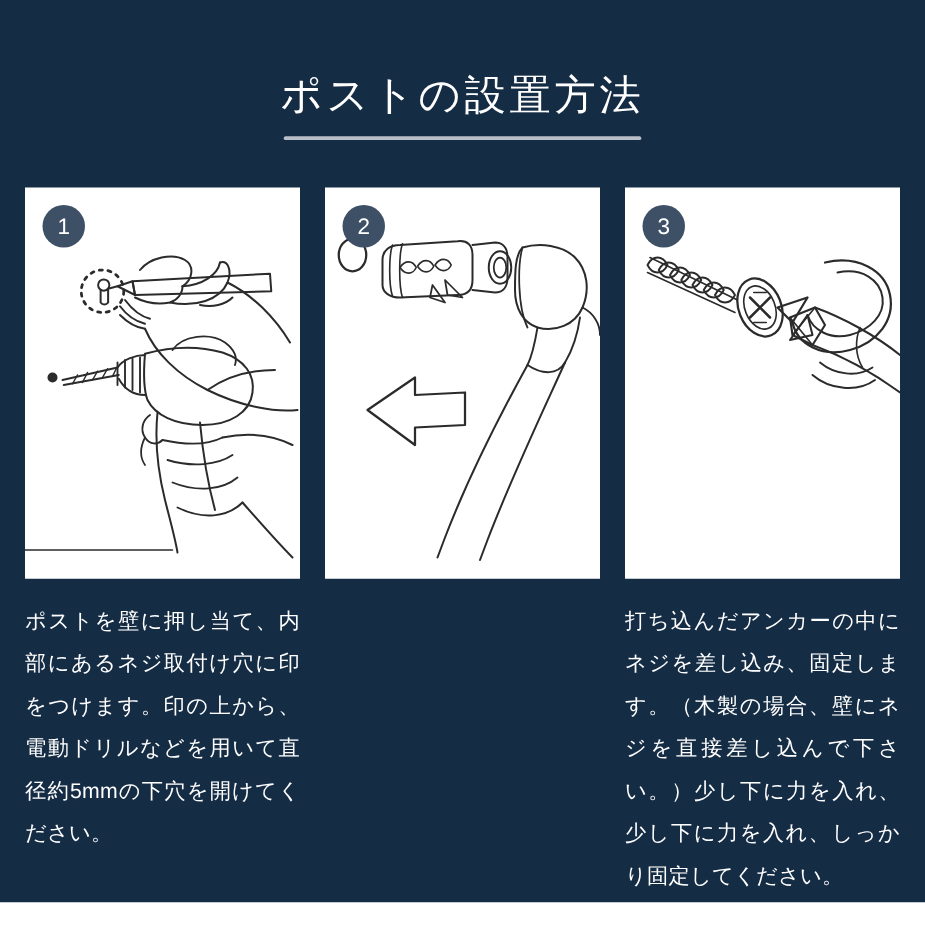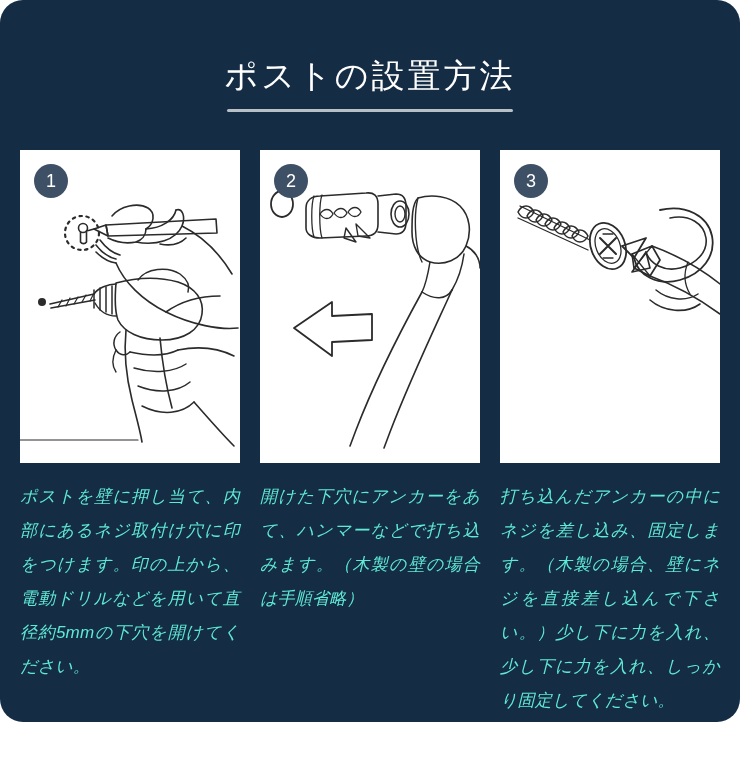--- a/index.html
+++ b/index.html
@@ -15,21 +15,20 @@
     overflow: hidden;
   }
 
   .panel-root {
     position: relative;
     width: 740px;
     height: 722px;
     background: #152c45;
     box-sizing: border-box;
     overflow: hidden;
-    border-radius: 23px;
   }
 
   
   .heading-block {
     position: absolute;
     top: 56px;
     left: 0;
     width: 740px;
     text-align: center;
   }
@@ -91,28 +90,27 @@
     inset: 0;
   }
   .art svg {
     display: block;
     width: 100%;
     height: 100%;
   }
 
   .step-caption {
     margin-top: 17px;
-    color: #5eead4;
+    color: #ffffff;
     font-size: 17px;
     line-height: 34px;
     letter-spacing: 0.2px;
     text-align: justify;
     text-align-last: left;
     width: 220px;
-    font-style: italic;
   }
 
   .bottom-strip {
     position: absolute;
     top: 722px;
     left: 0;
     width: 740px;
     height: 39px;
     background: #ffffff;
   }
@@ -235,21 +233,20 @@
             <path d="M204 104 C202 118, 198 130, 192 140" stroke-width="1.5"></path>
             <path d="M162 142 C174 150, 186 150, 192 140" stroke-width="1.5"></path>
 
             <path d="M162 142 C140 182, 116 228, 96 280 L90 296" stroke-width="1.6"></path>
             <path d="M192 140 C172 184, 150 230, 130 282 L124 298" stroke-width="1.6"></path>
 
             <path d="M34 178 L72 152 L72 166 L112 164 L112 190 L72 192 L72 206 Z" stroke-width="1.8"></path>
           </svg>
         </div>
       </div>
-      <div class="step-caption">開けた下穴にアンカーをあて、ハンマーなどで打ち込みます。（木製の壁の場合は手順省略）</div>
     </div>
 
     <div class="step-col">
       <div class="figure-card">
         <div class="badge">3</div>
         <div class="art">
           <svg viewBox="0 0 220 313" xmlns="http://www.w3.org/2000/svg" fill="none" stroke="#2b2b2b" stroke-width="1.5" stroke-linecap="round" stroke-linejoin="round">
 
             <g stroke-width="1.5">
               <path d="M18 62 C22 54, 30 54, 34 62 C30 70, 22 70, 18 62 Z"></path>

